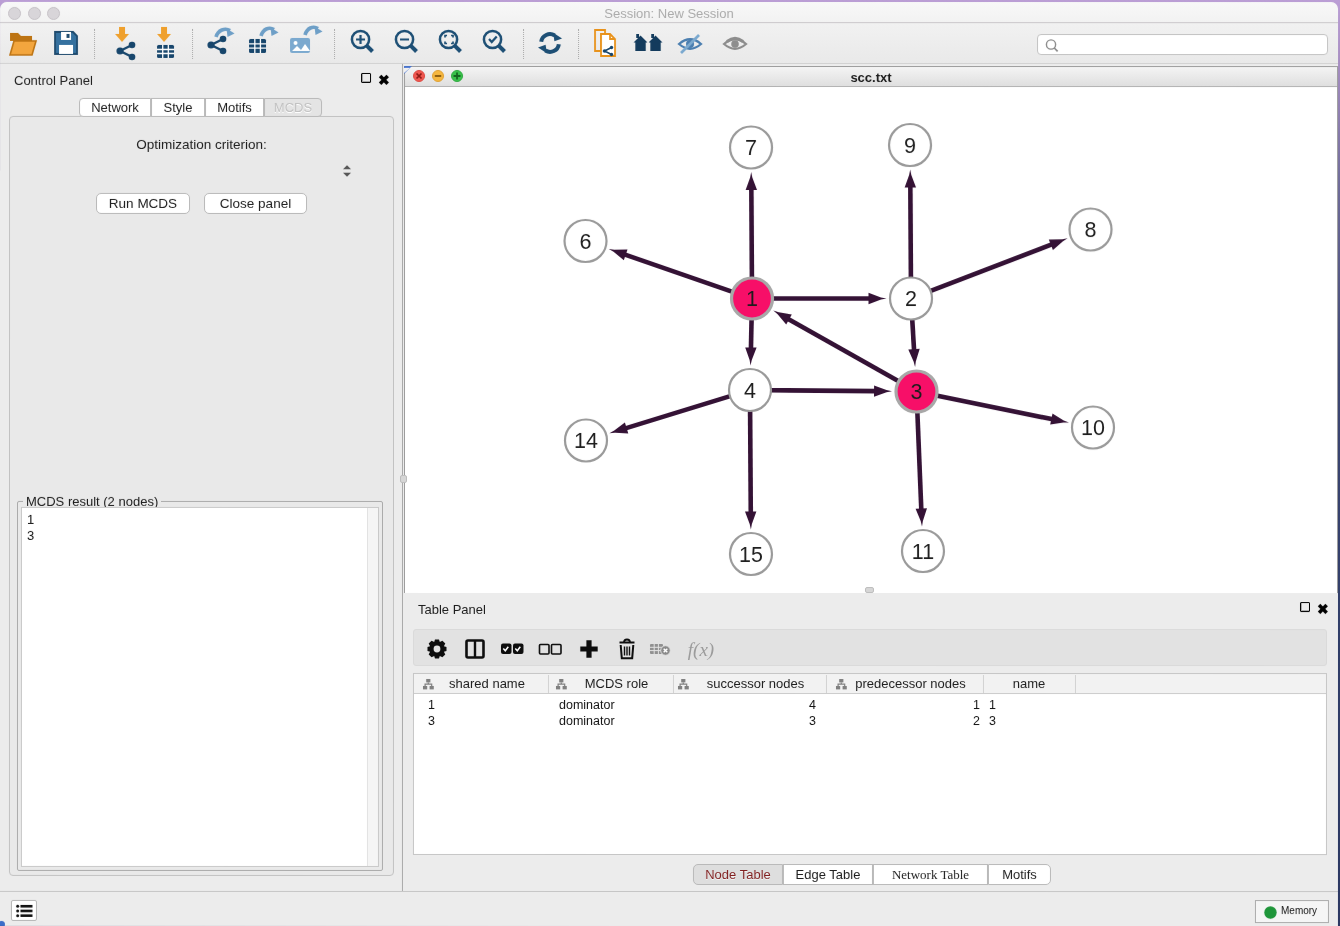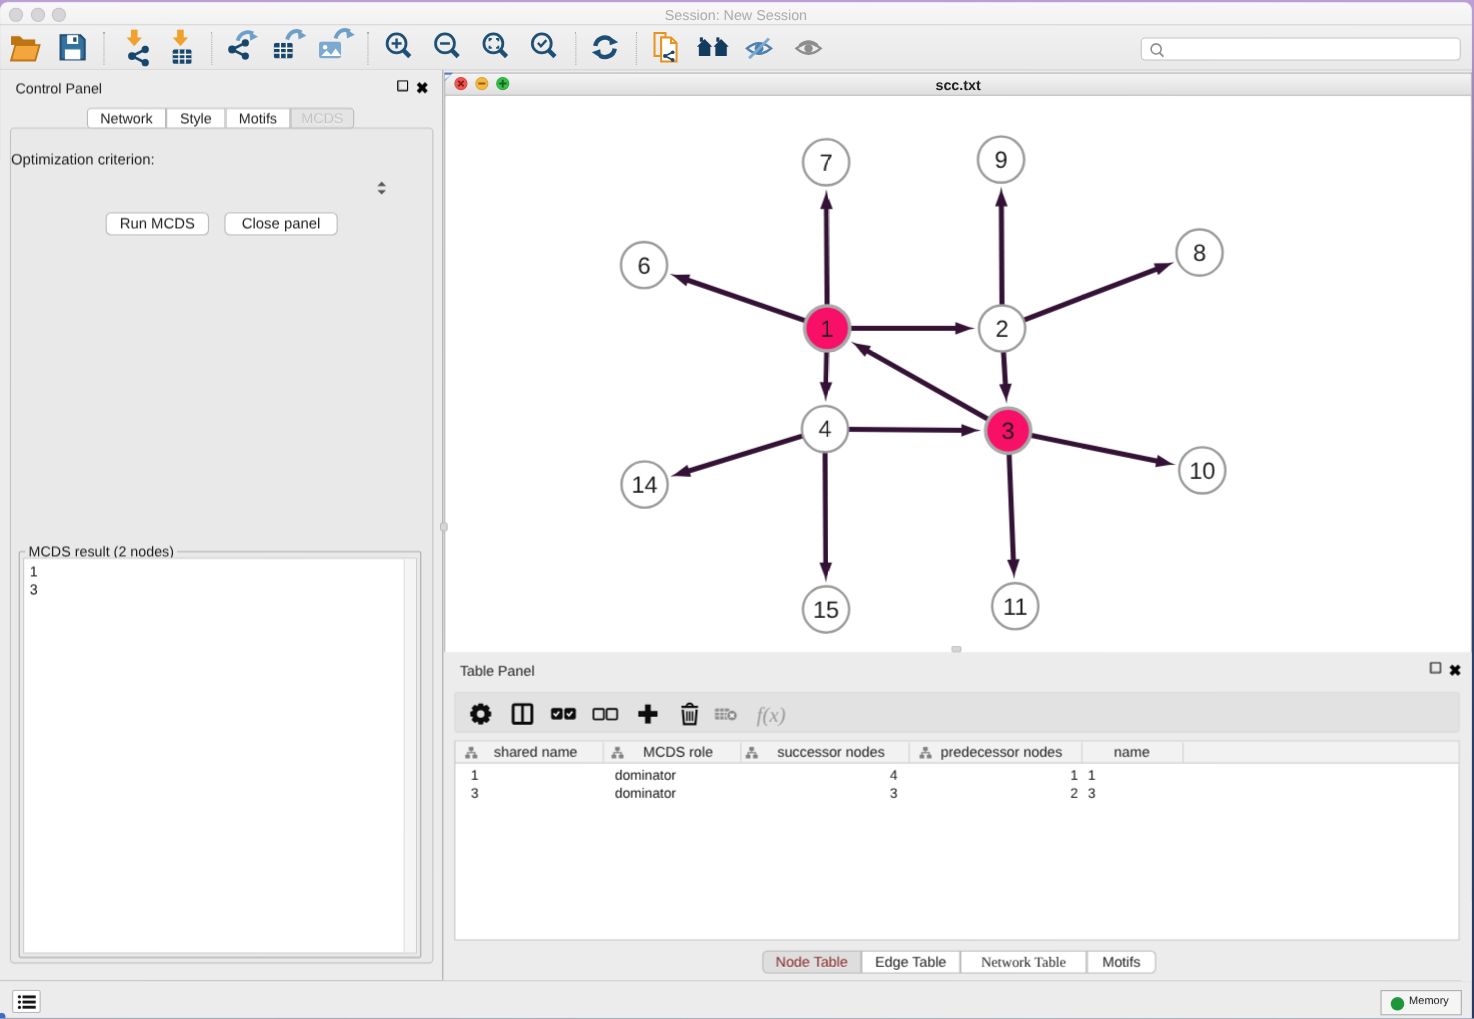--- a/index.html
+++ b/index.html
@@ -9,21 +9,21 @@
 #wtitle{position:absolute;top:4px;left:0;width:100%;text-align:center;font-size:13px;color:#ababab;}
 #toolbar{position:absolute;left:0;top:22px;width:1338px;height:40px;background:linear-gradient(#f1f1f1,#e9e9e9);border-bottom:1px solid #d2d2d2;}
 .tsep{position:absolute;top:5px;height:30px;width:0;border-left:1px dotted #aaa;}
 #searchbox{position:absolute;left:1037px;top:10px;width:291px;height:21px;background:#fff;border:1px solid #c3c3c3;border-radius:4px;}
 #cpanel{position:absolute;left:0;top:62px;transform:translateZ(0);opacity:0.999;width:403px;height:827px;background:#ececec;border-right:1px solid #a9a9a9;}
 .phead{font-size:13px;color:#1b1b1b;}
 .floatico{position:absolute;width:10px;height:10px;border:1.5px solid #000;border-radius:1px;box-shadow:inset 1px -1px 0 #aaa;}
 .xico{position:absolute;font-size:14px;font-weight:bold;color:#000;line-height:10px;}
 #tabwrap{position:absolute;left:9px;top:52px;width:385px;height:760px;border:1px solid #c2c2c2;border-radius:4px;background:#e9e9e9;}
 .tab{position:absolute;top:-19px;height:19px;border:1px solid #b9b9b9;background:#fff;font-size:13px;color:#1b1b1b;text-align:center;line-height:18px;}
-#opt-label{position:absolute;left:0;top:20px;width:100%;font-size:13.5px;color:#1b1b1b;}
+#opt-label{position:absolute;left:0;top:20px;width:100%;text-align:center;font-size:13.5px;color:#1b1b1b;}
 #combo{position:absolute;left:35px;top:43px;width:312px;height:21px;background:#fff;border:1px solid #b9b9b9;border-radius:5px;font-size:13.5px;color:#1b1b1b;line-height:19px;padding-left:13px;}
 .btn{position:absolute;top:76px;height:21px;background:#fff;border:1px solid #b9b9b9;border-radius:5px;font-size:13.5px;color:#1b1b1b;text-align:center;line-height:19px;}
 #fieldset{position:absolute;left:7px;top:384px;width:366px;height:370px;border:1px solid #ababab;border-radius:2px;}
 #fieldlegend{position:absolute;left:5px;top:-8px;background:#e9e9e9;padding:0 3px;font-size:13px;color:#1b1b1b;}
 #fieldtext{position:absolute;left:3px;top:5px;right:3px;bottom:3px;background:#fff;border:1px solid #c9c9c9;font-size:13px;color:#111;line-height:16px;padding:4px 0 0 5px;}
 #fscroll{position:absolute;right:0px;top:0px;width:11px;height:100%;background:#f5f5f5;border-left:1px solid #e2e2e2;}
 #netwin{position:absolute;left:404px;top:64px;width:934px;height:527px;background:#fff;border:1px solid #9d9d9d;border-bottom:none;}
 #nettitle{position:absolute;left:0;top:0;width:100%;height:20px;background:linear-gradient(#f4f4f4,#dfdfdf);border-bottom:1px solid #b3b3b3;}
 .mtl{position:absolute;top:2.5px;width:12px;height:12px;border-radius:50%;}
 #nettext{position:absolute;top:3px;width:100%;text-align:center;font-size:13px;font-weight:bold;color:#1b1b1b;}

